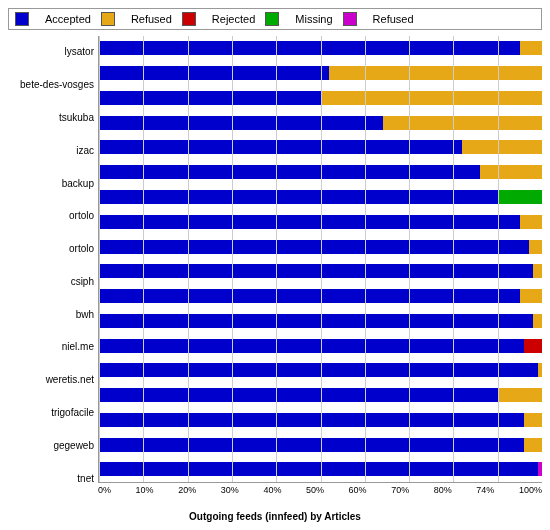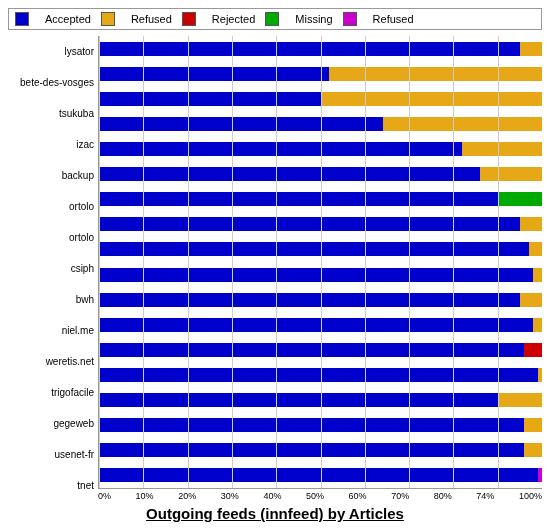--- a/index.html
+++ b/index.html
@@ -126,25 +126,24 @@
       padding-top: 2px;
     }
     .x-tick {
       font-size: 9px;
       color: #000;
       text-align: center;
     }
 
     .chart-title {
       text-align: center;
-      font-size: 15px;
+      font-size: 10px;
       font-weight: bold;
-      margin-top: 4px;
+      margin-top: 16px;
       color: #000;
-      text-decoration: underline;
     }
   </style>
 </head>
 <body>
 
 <div class="chart-container">
 
   <div class="legend" id="legend-bar">
       <div class="legend-item">
         <span class="legend-color" style="background:#0000cc;"></span>
@@ -177,21 +176,20 @@
         <div class="y-label">izac</div>
         <div class="y-label">backup</div>
         <div class="y-label">ortolo</div>
         <div class="y-label">ortolo</div>
         <div class="y-label">csiph</div>
         <div class="y-label">bwh</div>
         <div class="y-label">niel.me</div>
         <div class="y-label">weretis.net</div>
         <div class="y-label">trigofacile</div>
         <div class="y-label">gegeweb</div>
-        <div class="y-label">usenet-fr</div>
         <div class="y-label">tnet</div>
       </div>
 
     <div class="bars-and-xaxis">
       <div class="bars-area" id="bars-area">
         <div class="bars-rows" id="bars-rows">
             <div class="bar-row">
               <div class="bar-segment" style="width: 95%; background-color: rgb(0, 0, 204);"></div>
               <div class="bar-segment" style="width: 5%; background-color: rgb(230, 168, 23);"></div>
             </div>

